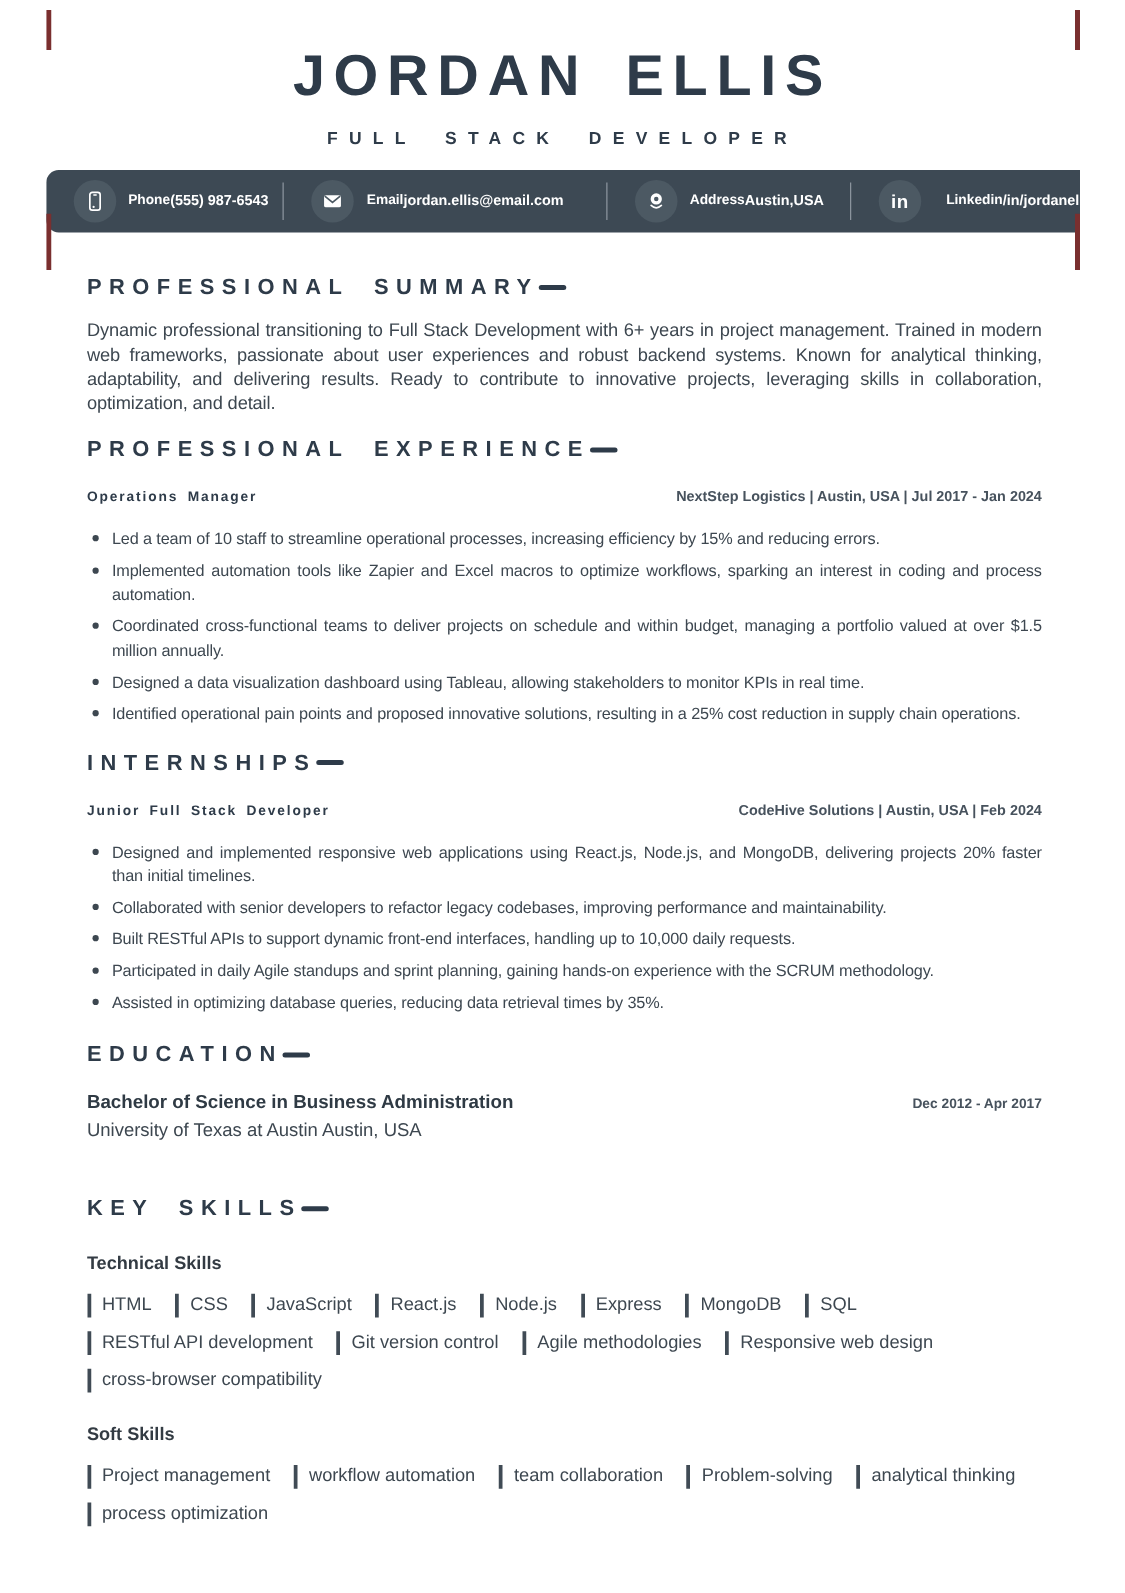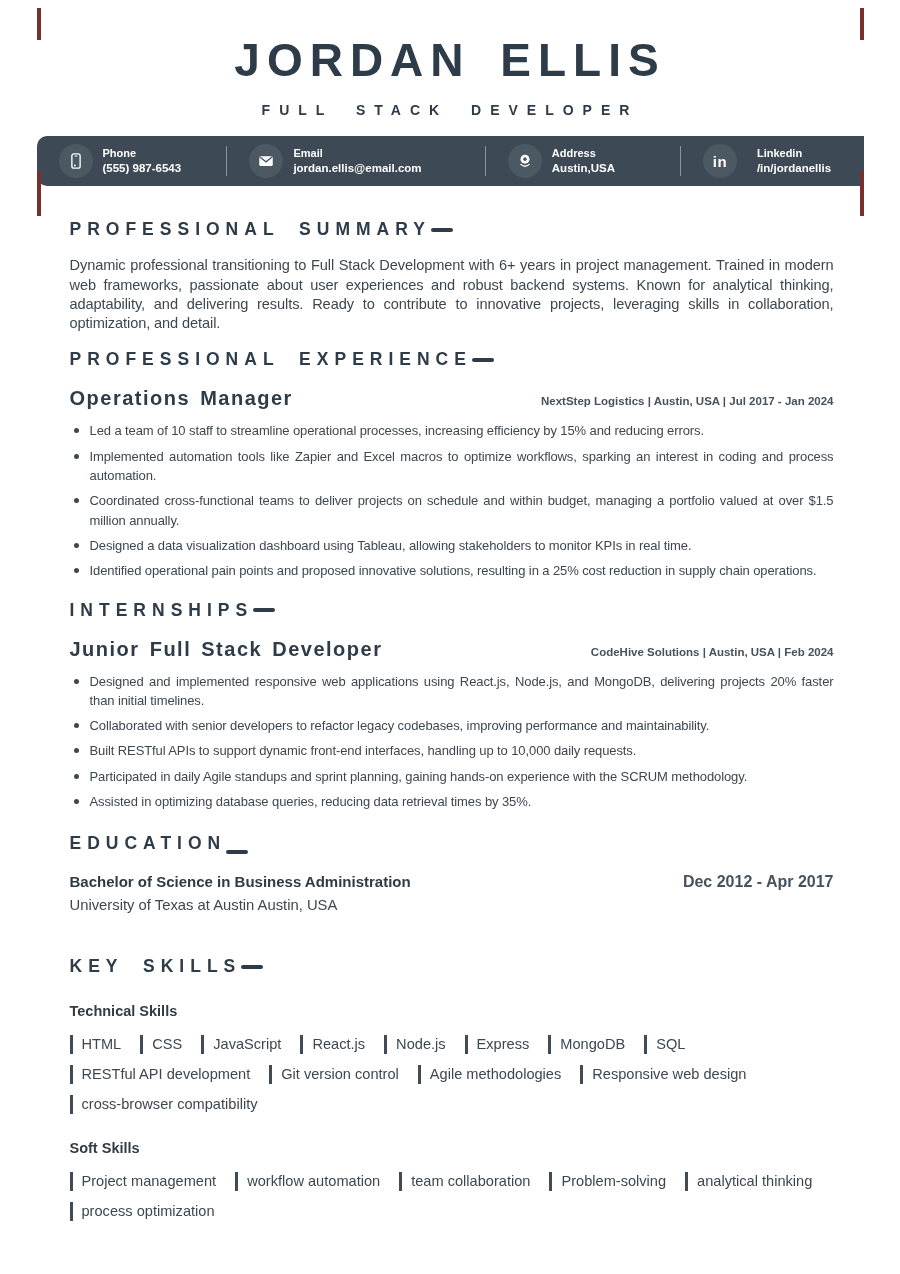--- a/index.html
+++ b/index.html
@@ -49,69 +49,69 @@
   .contact-item.c4 { flex: 1; gap: 20px; }
   .cdivider { width: 1px; height: 30px; background: #8b949d; flex: 0 0 1px; }
   .icon-circle {
     width: 34px; height: 34px; border-radius: 50%;
     background: var(--icon-circle, #4c5963);
     display: flex; align-items: center; justify-content: center;
     flex: 0 0 34px;
   }
   .icon-circle svg { display: block; }
   .in-glyph { font-weight: bold; font-size: 15px; color: #fff; letter-spacing: 0.5px; }
-  .contact-text { display: flex; flex-direction: column; line-height: 1.25; }
+  .contact-text { display: flex; flex-direction: row; line-height: 1.25; }
   .contact-label { font-size: 11px; font-weight: bold; }
   .contact-value { font-size: 11.5px; font-weight: bold; }
 
   .content { padding: 0 30px 0 33px; }
 
   .section-heading {
     display: flex; align-items: center; 
     font-size: 17.5px; line-height: 21px; font-weight: bold;
     letter-spacing: 6px; word-spacing: 9px;
     color: var(--heading, #2e3b49);
   }
   .heading-dash { width: 22px; height: 4px; border-radius: 2px; background: var(--heading, #2e3b49); }
 
   .mt-summary-h { margin-top: 33px; }
   .mt-exp-h { margin-top: 16px; }
   .mt-int-h { margin-top: 19px; align-items: center; }
-  .mt-edu-h { margin-top: 22px; align-items: flex-end; }
+  .mt-edu-h { margin-top: 22px; }
   .mt-skill-h { margin-top: 41px; }
 
   .summary-text {
     margin-top: 16px; font-size: 14.6px; line-height: 19.3px;
     text-align: justify; color: var(--body, #3d4750); letter-spacing: -0.1px;
   }
 
   .job-header { margin-top: 19px; display: flex; align-items: baseline; justify-content: space-between; }
   .job-title {
-    font-size: 20px; line-height: 19px; font-weight: bold;
+    font-size: 11px; line-height: 19px; font-weight: bold;
     letter-spacing: 1.5px; word-spacing: 3px;
     color: var(--heading, #2e3b49);
     text-align: center;
   }
   .job-meta { font-size: 11.5px; font-weight: bold; color: #47525d; white-space: nowrap; }
 
   ul.bullets { margin-top: 13px; list-style: none; }
   ul.bullets li {
     position: relative; padding-left: 20px; margin-bottom: 6px;
     font-size: 13px; line-height: 19.3px; text-align: justify;
     color: var(--body, #3d4750); letter-spacing: -0.1px;
   }
   ul.bullets li::before {
     content: ""; position: absolute; left: 4px; top: 7px;
     width: 5px; height: 5px; border-radius: 50%;
     background: var(--body, #3d4750);
   }
 
   .edu-row { margin-top: 18px; display: flex; align-items: baseline; justify-content: space-between; }
   .edu-degree { font-size: 15px; line-height: 19px; font-weight: bold; color: #2f3a44; }
-  .edu-dates { font-size: 16px; font-weight: bold; color: #47525d; white-space: nowrap; }
+  .edu-dates { font-size: 11px; font-weight: bold; color: #47525d; white-space: nowrap; }
   .edu-school { margin-top: 5px; font-size: 14.8px; line-height: 19px; color: var(--body, #3d4750); }
 
   .skill-group-label { margin-top: 26px; font-size: 14.5px; font-weight: bold; color: #333b43; }
   .skill-list {
     margin-top: 16px; display: flex; flex-wrap: wrap;
     row-gap: 11px; list-style: none;
   }
   .skill-list li {
     border-left: 3px solid #404b55; padding-left: 9px; margin-right: 19px;
     font-size: 14.6px; line-height: 19px; color: var(--body, #3d4750);

